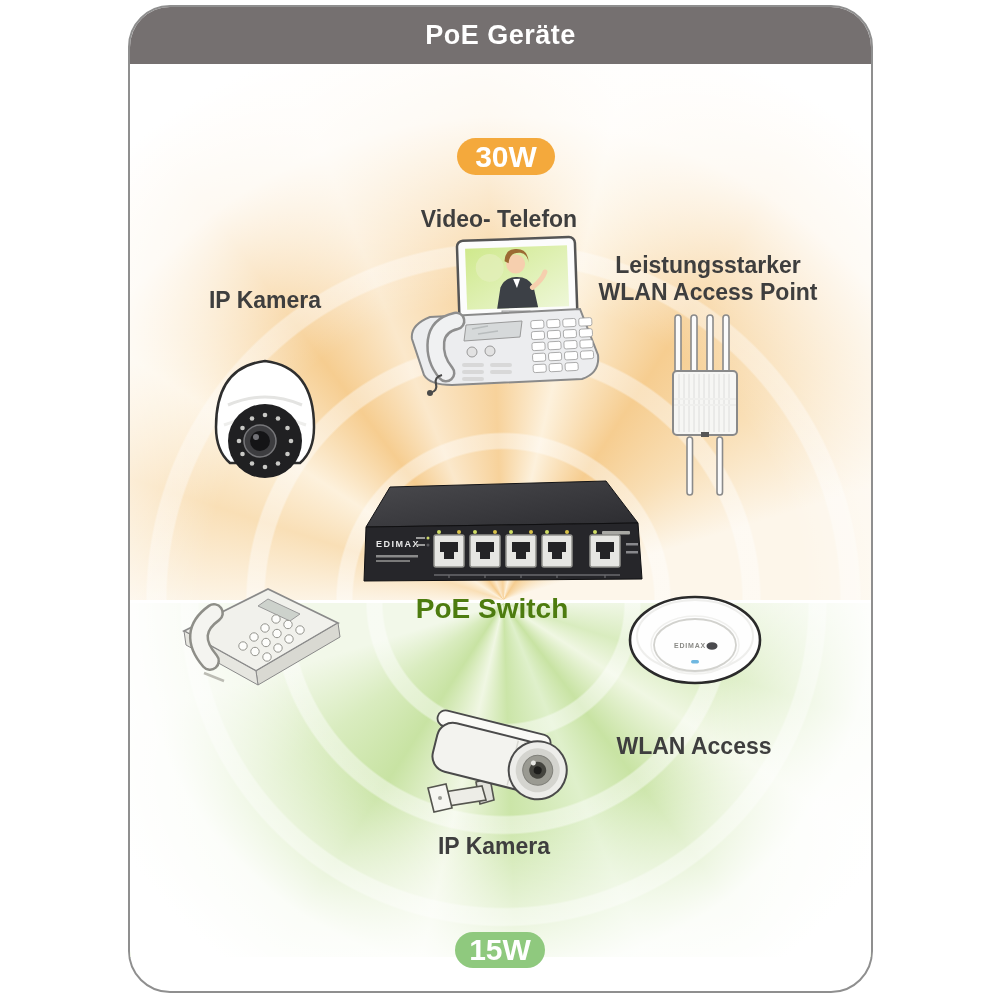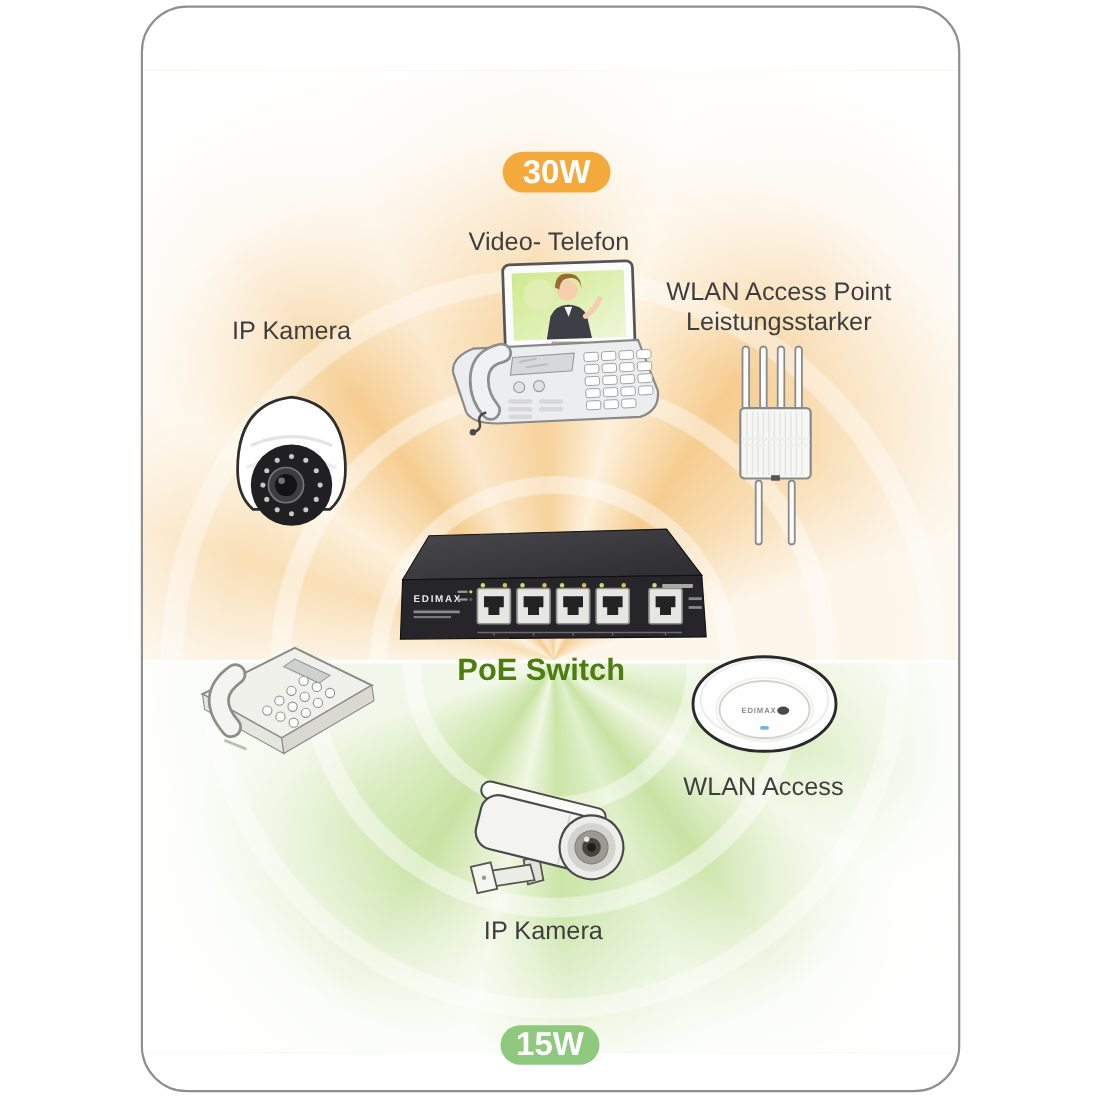--- a/index.html
+++ b/index.html
@@ -39,48 +39,51 @@
   
   .badge{
     position:absolute;display:flex;align-items:center;justify-content:center;
     color:#fff;font-weight:bold;font-size:30px;border-radius:19px;
   }
   .badge-30w{left:327px;top:131px;width:98px;height:37px;background:#F4A93C;}
   .badge-15w{left:325px;top:889px;width:90px;height:36px;background:#8FC97E;margin-top:36px;}
   
   .dev-label{
     position:absolute;text-align:center;color:#3E3E3E;
-    font-size:23px;font-weight:400;line-height:1.18;
+    font-size:23px;font-weight:700;line-height:1.18;
   }
   .lbl-video{left:219px;top:199px;width:300px;}
   .lbl-outdoor{left:428px;top:245px;width:300px;}
   .lbl-dome{left:-10px;top:280px;width:290px;}
   .lbl-switch{left:212px;top:585px;width:300px;font-size:28px;font-weight:bold;color:#4d7c0f;}
   .lbl-ipphone{left:-20px;top:697px;width:300px;}
-  .lbl-ceiling{left:414px;top:695px;width:300px;}
+  .lbl-ceiling{left:414px;top:726px;width:300px;}
   .lbl-bullet{left:214px;top:826px;width:300px;}
   
   .dev{position:absolute;}
   .dev svg{display:block;width:100%;height:100%;}
   .d-videophone{left:270px;top:226px;width:208px;height:164px;}
   .d-outdoorap{left:540px;top:304px;width:70px;height:188px;}
   .d-dome{left:76px;top:340px;width:118px;height:144px;}
   .d-switch{left:224px;top:470px;width:292px;height:118px;}
   .d-ipphone{left:38px;top:570px;width:180px;height:122px;}
   .d-ceiling{left:496px;top:585px;width:138px;height:103px;}
   .d-bullet{left:290px;top:697px;width:152px;height:125px;}
 </style>
 </head>
 <body>
 
 <div class="card">
 
   <div class="fan fan-orange"></div>
   <div class="fan fan-green"></div>
 
+  <div class="hdr">
+    <span class="hdr-title">PoE Geräte</span>
+  </div>
 
   <div class="badge badge-30w">
     <span>30W</span>
   </div>
   <div class="badge badge-15w">
     <span>15W</span>
   </div>
 
   <div class="dev-label lbl-video">Video- Telefon</div>
   <div class="dev d-videophone">
@@ -134,22 +137,22 @@
           <rect x="164" y="130" width="13" height="8" rx="2"></rect>
       </g>
       <path d="M56,88 Q38,92 36,108 Q34,126 46,140" stroke="#8e8e8e" stroke-width="19" stroke-linecap="round" fill="none"></path>
       <path d="M56,88 Q38,92 36,108 Q34,126 46,140" stroke="#f0f1f2" stroke-width="14" stroke-linecap="round" fill="none"></path>
       <path d="M42,142 q-8,2 -6,9 q2,7 -6,9" stroke="#4a4a4a" stroke-width="2.2" fill="none"></path>
       <circle cx="30" cy="160" r="3" fill="#4a4a4a"></circle>
     </svg>
   </div>
 
   <div class="dev-label lbl-outdoor">
+    <span style="display:block">Leistungsstarker</span>
     <span style="display:block">WLAN Access Point</span>
-    <span style="display:block">Leistungsstarker</span>
   </div>
   <div class="dev d-outdoorap">
     <svg viewBox="0 0 70 188">
       <g fill="#fbfbfb" stroke="#8a8a8a" stroke-width="1.6">
         <rect x="5" y="4" width="6" height="58" rx="3"></rect>
         <rect x="21" y="4" width="6" height="58" rx="3"></rect>
         <rect x="37" y="4" width="6" height="58" rx="3"></rect>
         <rect x="53" y="4" width="6" height="58" rx="3"></rect>
       </g>
       <path d="M8,34 h0 M24,34 h0" stroke="#cfcfcf"></path>

